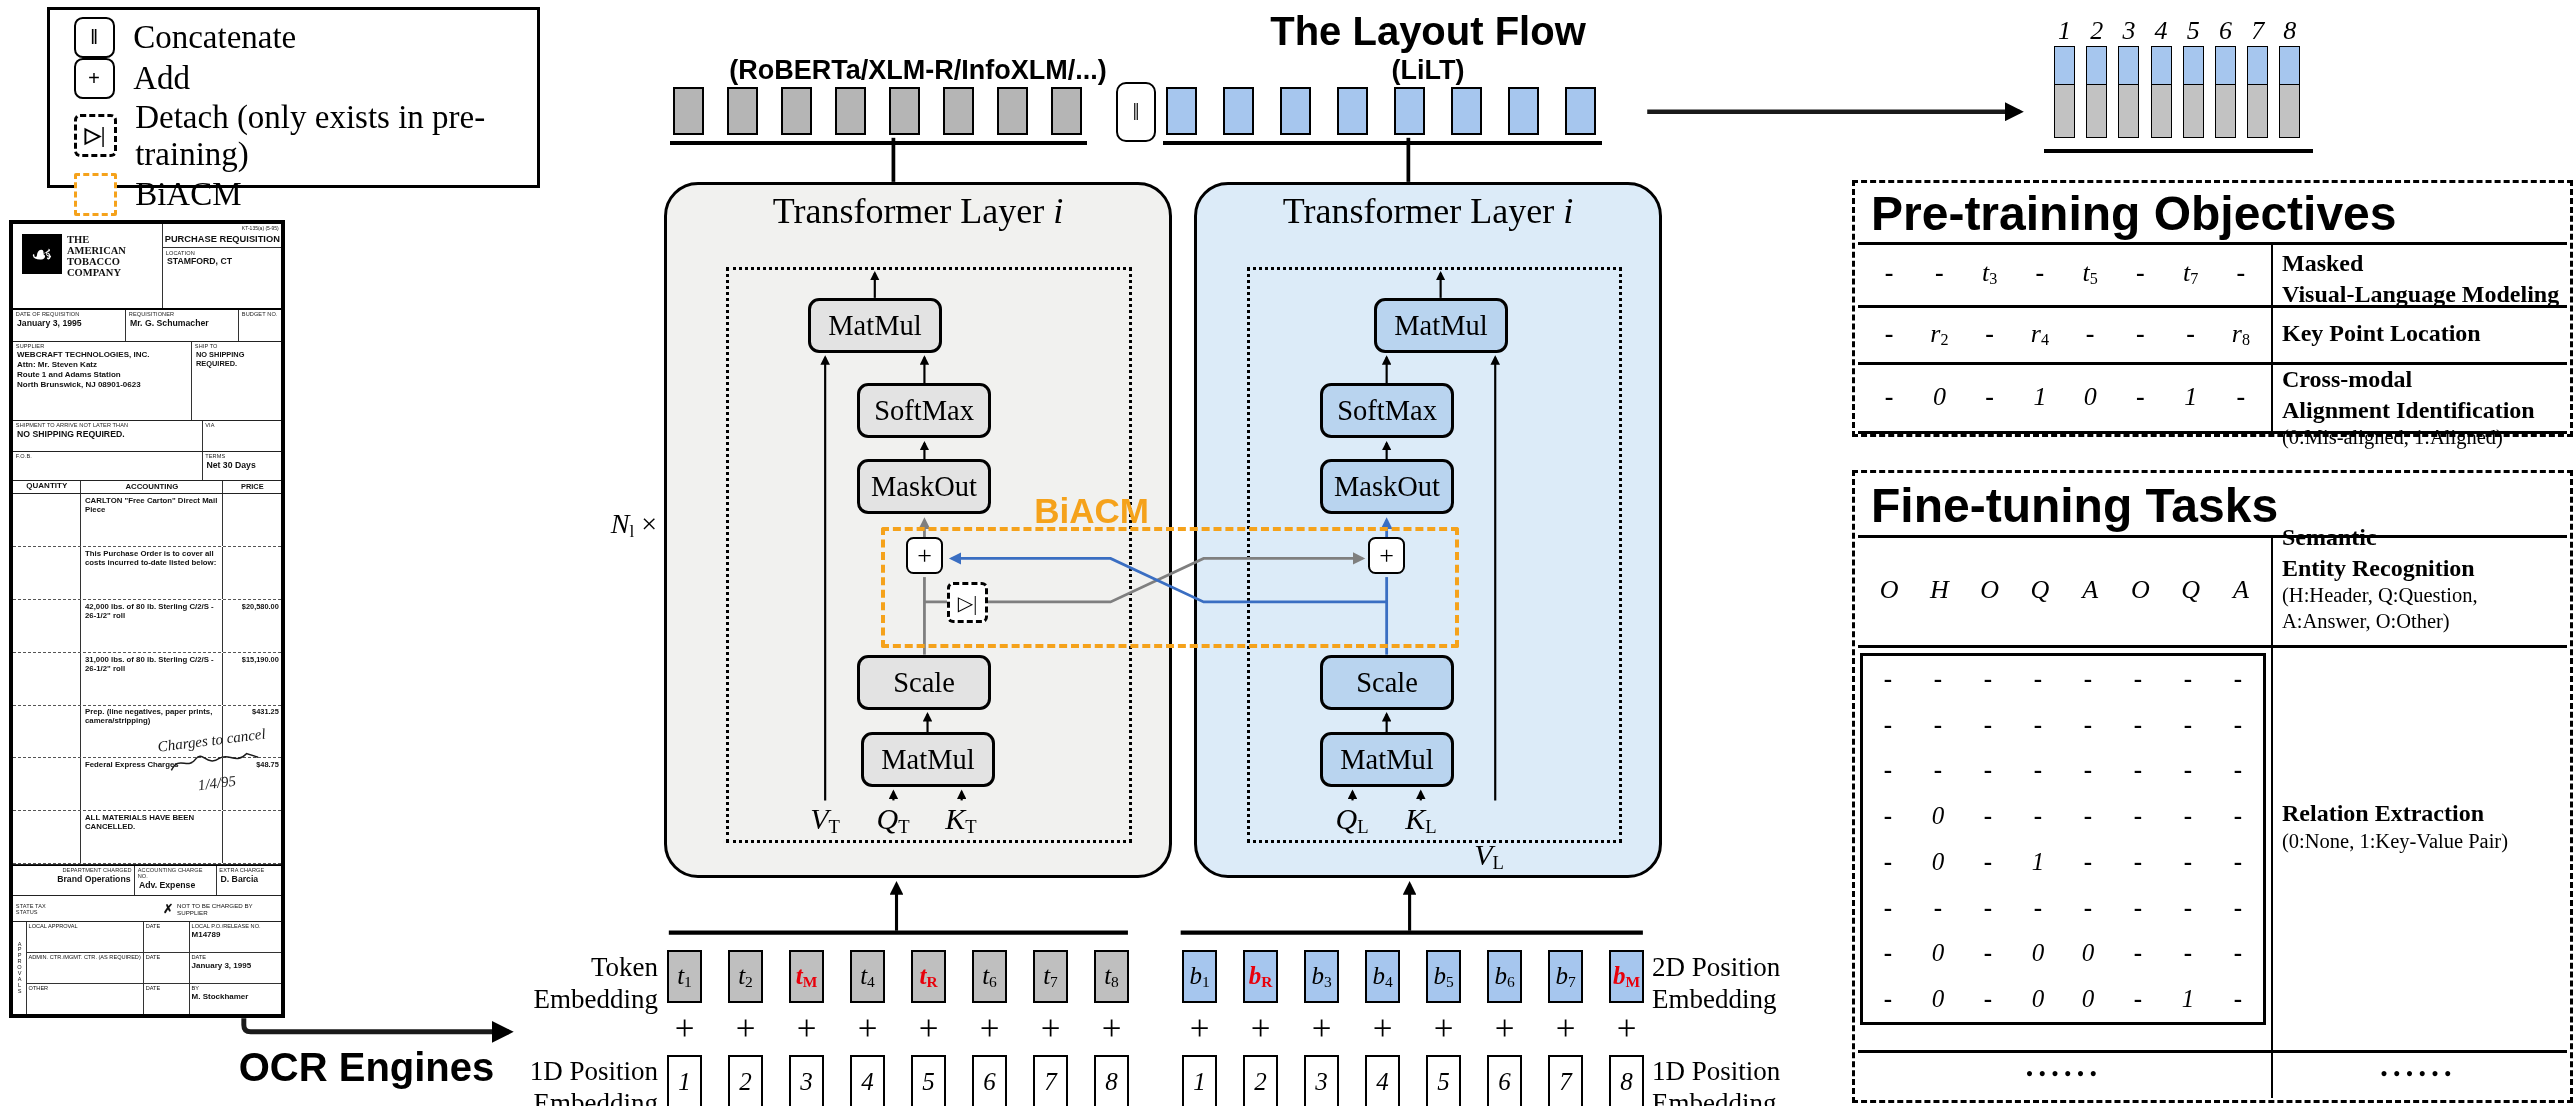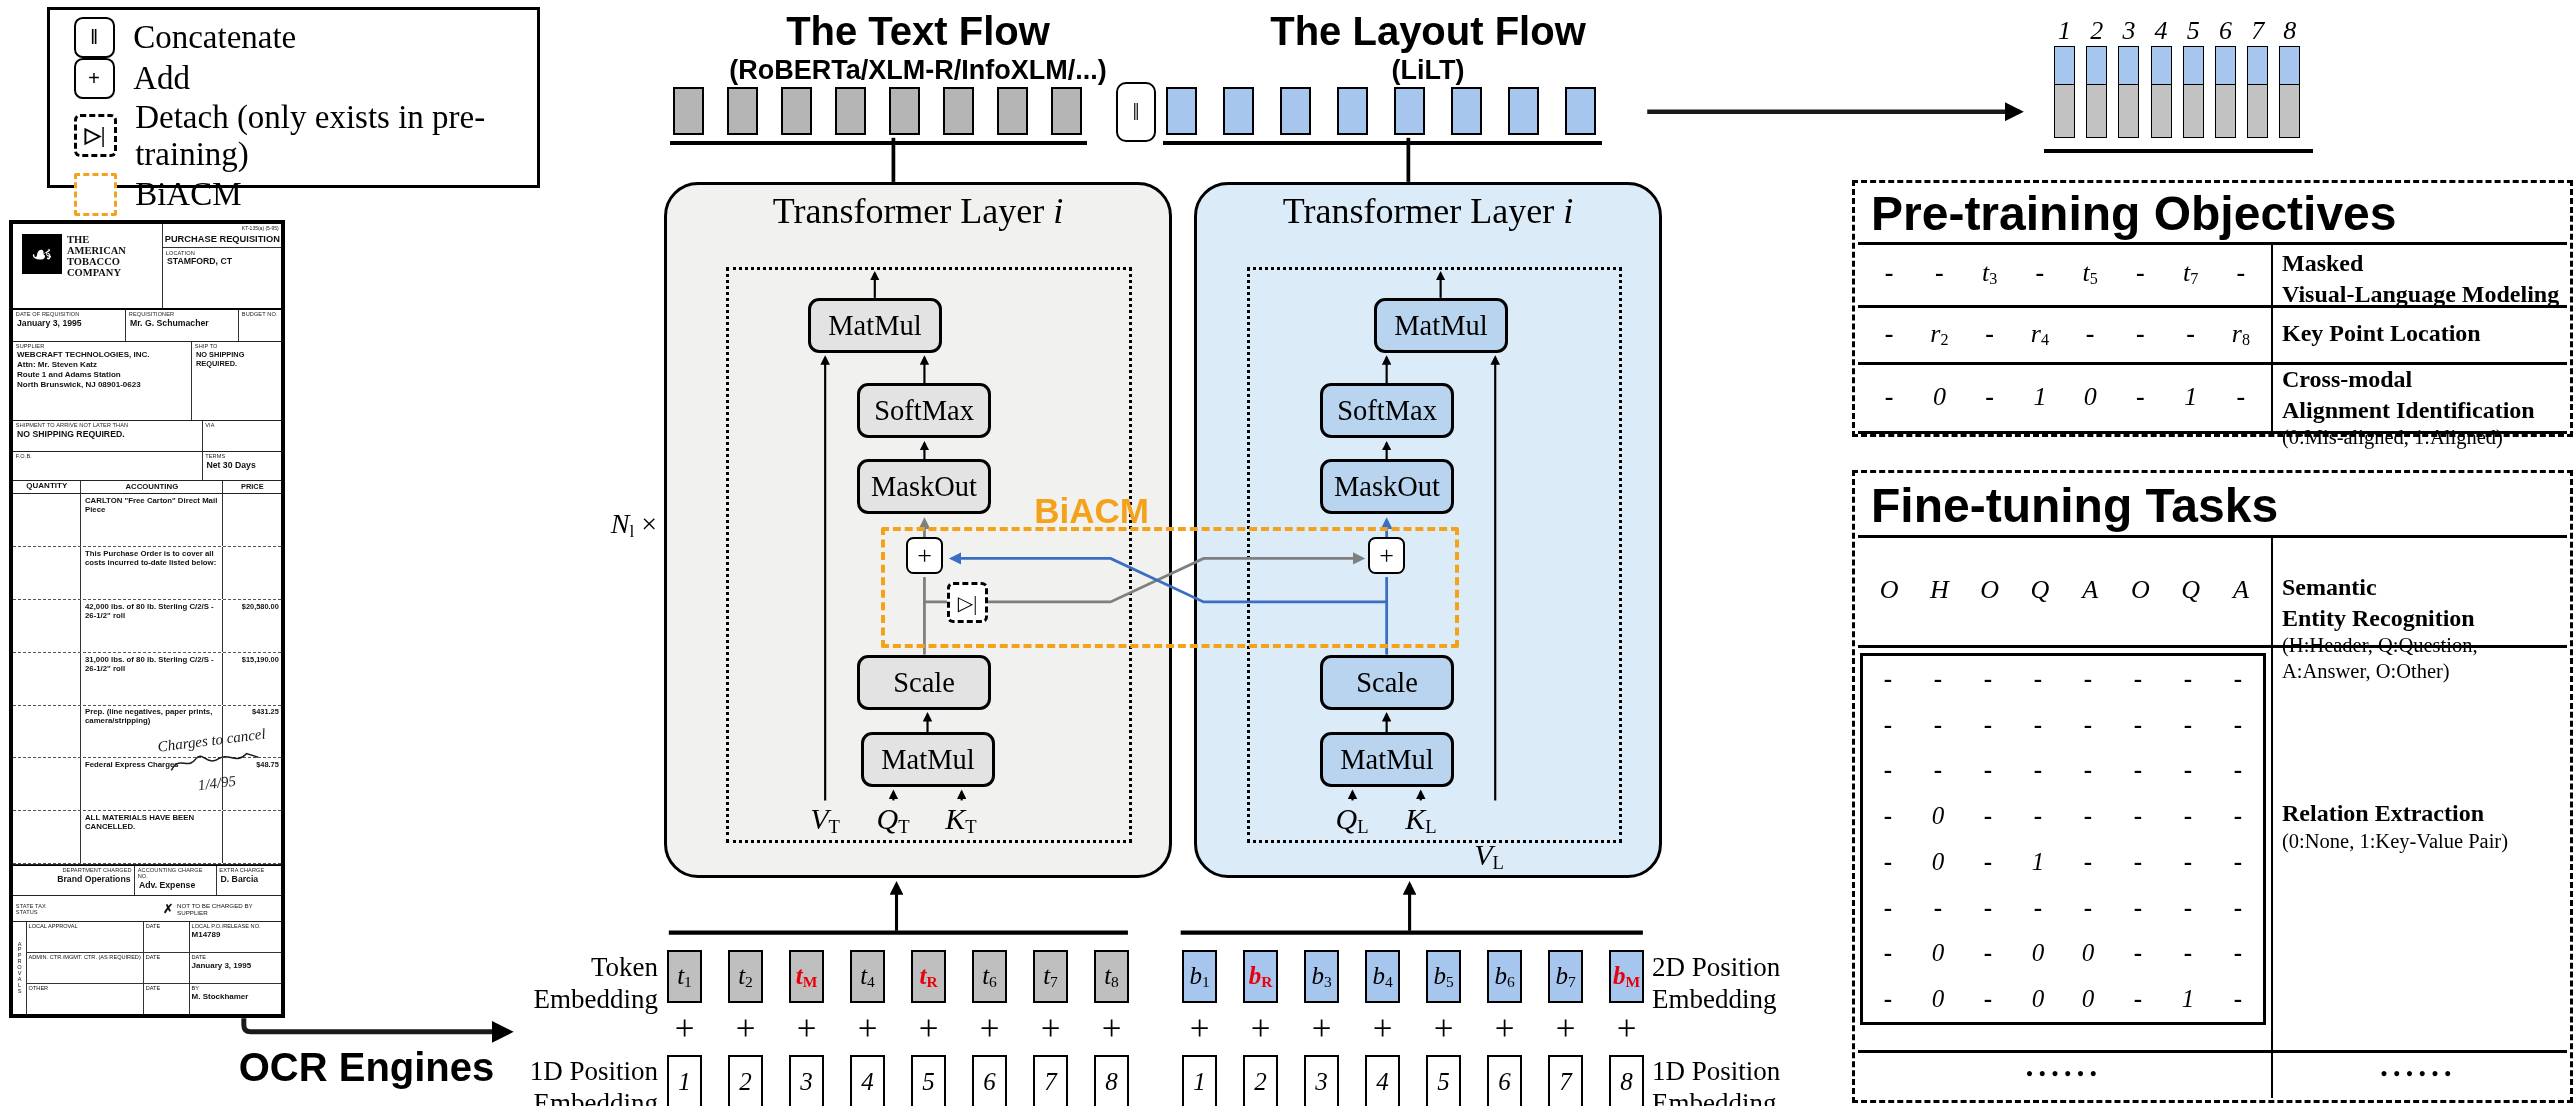--- a/index.html
+++ b/index.html
@@ -374,21 +374,20 @@
             <div class="d-acell c1">OTHER</div>
             <div class="d-acell c2">DATE</div>
             <div class="d-acell c3">BY<div class="d-aval">M. Stockhamer</div></div>
           </div>
         </div>
     </div>
   </div>
 
   <div id="ocr-label" class="abs">OCR Engines</div>
 
-  <div class="abs flow-title" style="left:664px;top:8.7px;width:508px;">The Text Flow</div>
   <div class="abs flow-sub" style="left:633px;top:55px;width:570px;">(RoBERTa/XLM-R/InfoXLM/...)</div>
   <div class="abs flow-title" style="left:1194px;top:8.7px;width:468px;">The Layout Flow</div>
   <div class="abs flow-sub" style="left:1194px;top:55px;width:468px;">(LiLT)</div>
 
   <div id="seq-gray" class="abs">
       <div class="seq-box gray"></div>
       <div class="seq-box gray"></div>
       <div class="seq-box gray"></div>
       <div class="seq-box gray"></div>
       <div class="seq-box gray"></div>
@@ -678,21 +677,21 @@
   <div id="ser-vals" class="vals" style="left:1864px;top:537px;width:402px;height:105px;">
       <div class="cell"><span class="i">O</span></div>
       <div class="cell"><span class="i">H</span></div>
       <div class="cell"><span class="i">O</span></div>
       <div class="cell"><span class="i">Q</span></div>
       <div class="cell"><span class="i">A</span></div>
       <div class="cell"><span class="i">O</span></div>
       <div class="cell"><span class="i">Q</span></div>
       <div class="cell"><span class="i">A</span></div>
     </div>
-  <div id="ser-lbl" class="rlbl" style="top:572px;">
+  <div id="ser-lbl" class="rlbl" style="top:522px;">
       <div class="bl">Semantic</div>
       <div class="bl">Entity Recognition</div>
       <div class="nt">(H:Header, Q:Question,</div>
       <div class="nt">A:Answer, O:Other)</div>
     </div>
   <div id="re-matrix" class="abs">
       <div class="cell">
         <span class="dash">-</span>
       </div>
       <div class="cell">

